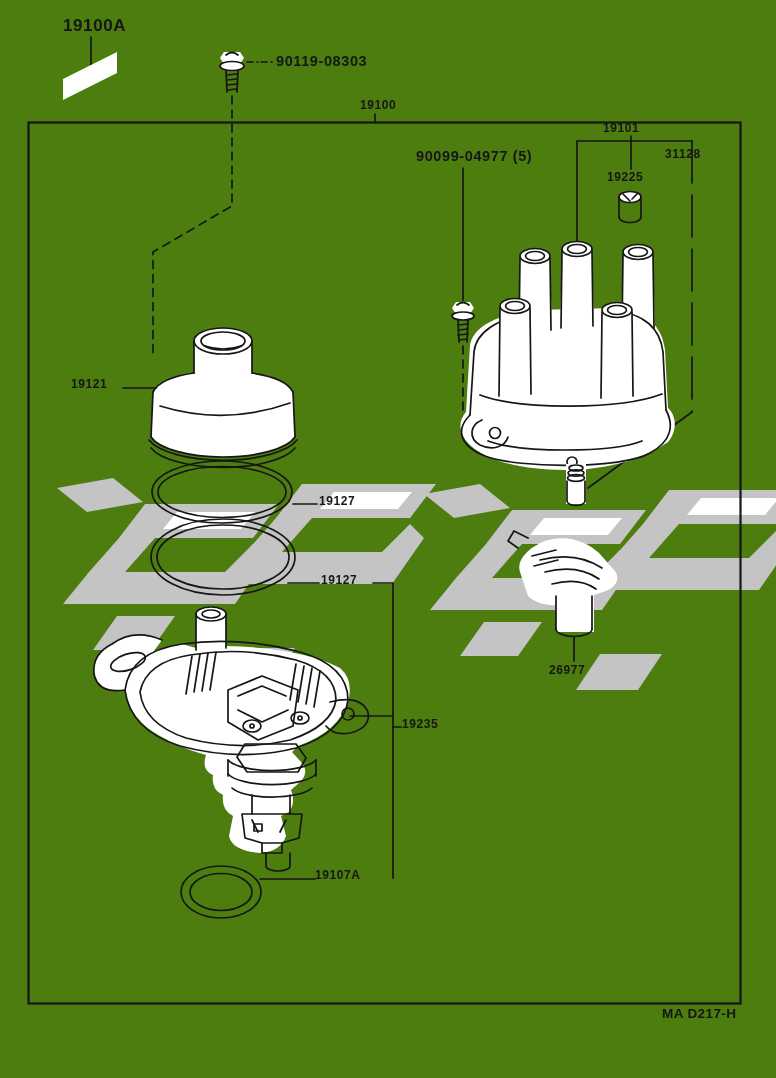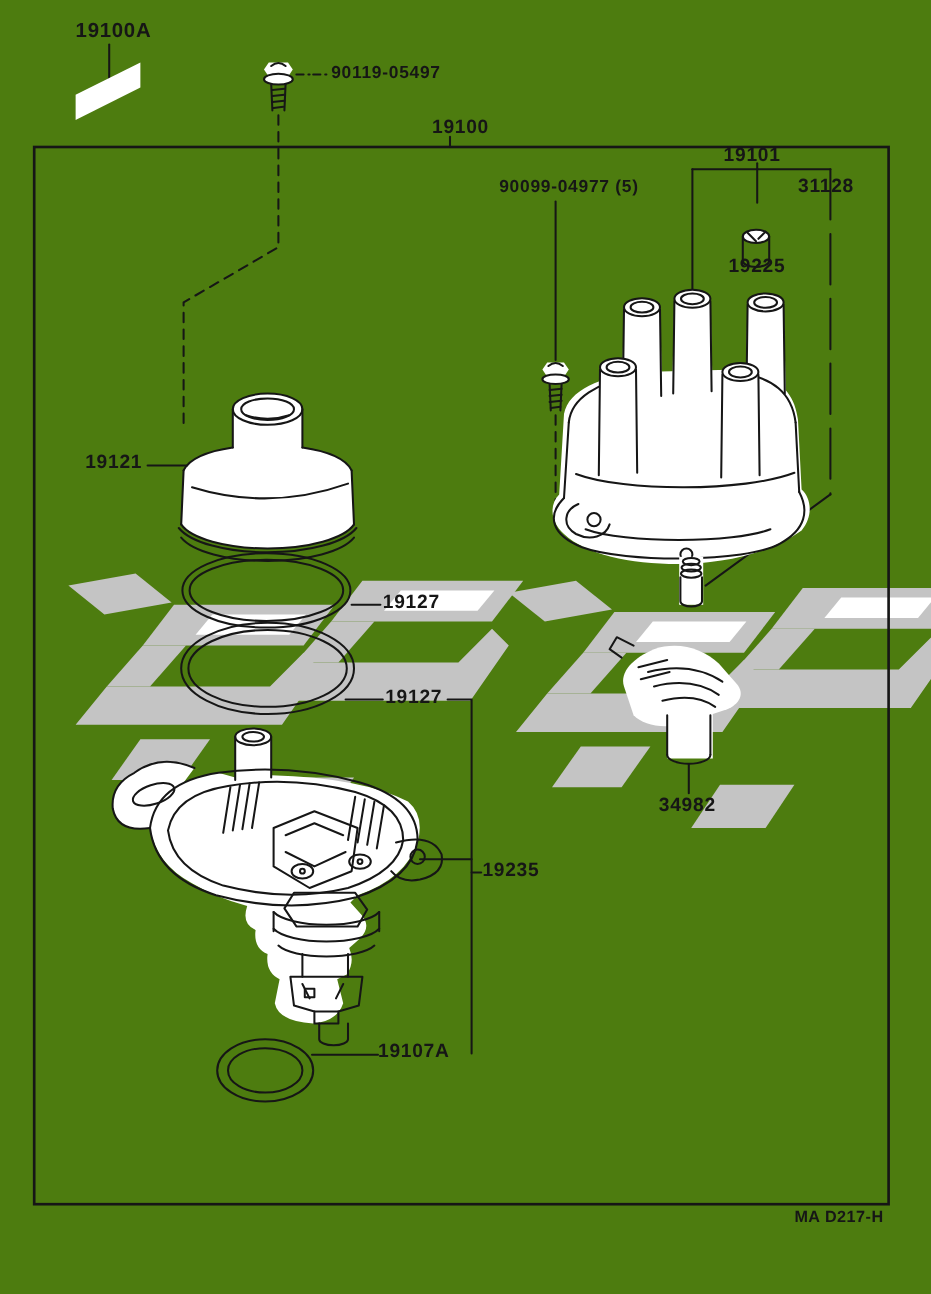--- a/index.html
+++ b/index.html
@@ -6,21 +6,21 @@
   .stage{
     position:relative;width:776px;height:1078px;background:#4d7c0f;
     font-family:Liberation Sans, sans-serif;overflow:hidden;
   }
   .stage svg{position:absolute;left:0;top:0;}
   .callout{
     position:absolute;font-weight:bold;color:#161616;
     letter-spacing:.6px;white-space:nowrap;line-height:1;
   }
   .fs17{font-size:17px;}
-  .fs16{font-size:16px;}
+  .fs16{font-size:12px;}
   .fs15{font-size:14.5px;}
   .figcode{position:absolute;font-weight:bold;color:#161616;font-size:13.5px;letter-spacing:.4px;white-space:nowrap;}
   .ln{stroke:#161616;stroke-width:1.7;fill:none;stroke-linecap:round;stroke-linejoin:round;}
   .ln2{stroke:#161616;stroke-width:2.2;fill:none;}
   .wfill{fill:#ffffff;stroke:none;}
   .wm{fill:#c4c4c4;stroke:none;}
   .wmh{fill:#ffffff;stroke:none;}
 </style>
 </head>
 <body>
@@ -232,27 +232,27 @@
 
     <g>
       <ellipse class="ln" cx="221" cy="892" rx="40" ry="26"></ellipse>
       <ellipse class="ln" cx="221" cy="892" rx="31" ry="18.5"></ellipse>
       <line class="ln" x1="260" y1="879" x2="315" y2="879"></line>
     </g>
 
   </svg>
 
   <div class="callout fs17" style="left:63px;top:17px;">19100A</div>
-  <div class="callout fs15" style="left:276px;top:54px;">90119-05497</div>
+  <div class="callout fs15" style="left:276px;top:54px;">90119-08303</div>
   <div class="callout fs16" style="left:360px;top:99px;">19100</div>
   <div class="callout fs16" style="left:603px;top:122px;text-align:right;">19101</div>
   <div class="callout fs16" style="left:665px;top:148px;">31128</div>
   <div class="callout fs15" style="left:416px;top:149px;">90099-04977 (5)</div>
-  <div class="callout fs16" style="left:607px;top:171px;margin-top:44px;">19225</div>
+  <div class="callout fs16" style="left:607px;top:171px;">19225</div>
   <div class="callout fs16" style="left:71px;top:378px;text-align:center;">19121</div>
   <div class="callout fs16" style="left:319px;top:495px;">19127</div>
   <div class="callout fs16" style="left:321px;top:574px;">19127</div>
-  <div class="callout fs16" style="left:549px;top:664px;">34982</div>
+  <div class="callout fs16" style="left:549px;top:664px;">26977</div>
   <div class="callout fs16" style="left:402px;top:718px;text-align:center;">19235</div>
   <div class="callout fs16" style="left:315px;top:869px;text-align:right;">19107A</div>
 
   <div class="figcode" style="left:662px;top:1006px;">MA D217-H</div>
 </div>
 
 </body></html>

